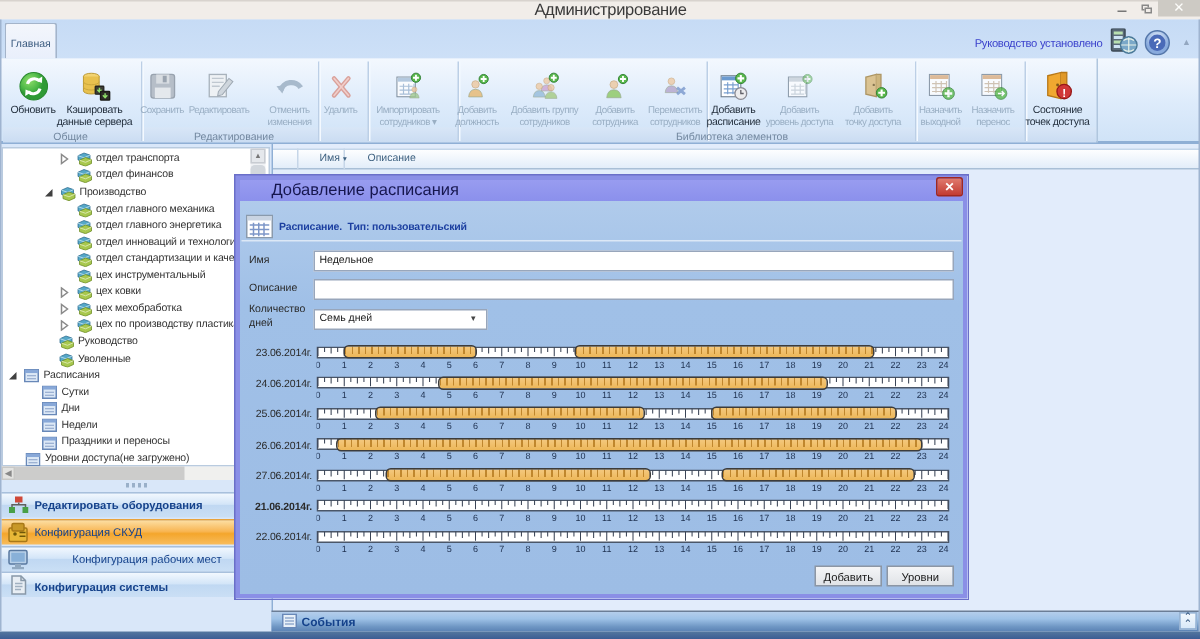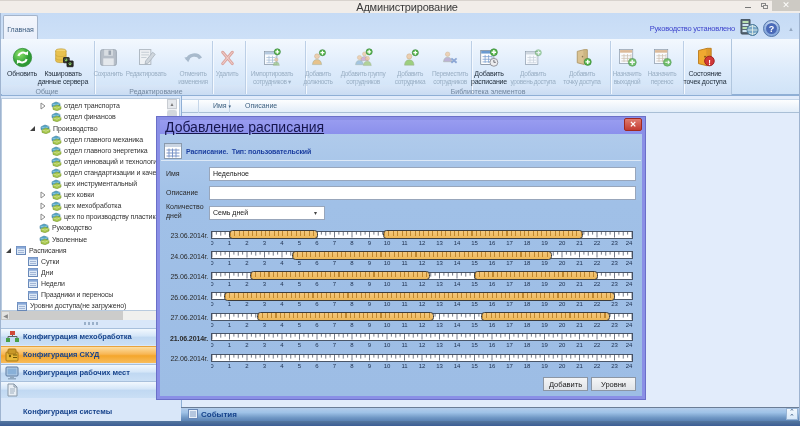--- a/index.html
+++ b/index.html
@@ -402,63 +402,63 @@
 <div class="abs" style="left:10px;top:311px;width:113px;height:9px;background:#cccccb;"></div>
 <div class="abs" style="left:1px;top:320px;width:179px;height:7px;background:#d9e7f9;"></div>
 <div class="abs" style="left:84px;top:322px;width:14px;height:3px;background:repeating-linear-gradient(90deg,#9ab0c9 0,#9ab0c9 2px,transparent 2px,transparent 4px);"></div>
 <div class="abs" style="left:1px;top:328px;width:179px;height:17px;background:linear-gradient(#f2f8fe,#d3e5f8 45%,#c0d8f2 50%,#cadff5);border-top:1px solid #a8c0dc;"></div>
 <svg class="ic" style="left:5px;top:330px" width="14" height="14" viewBox="0 0 14 14">
     <rect x="5" y="1" width="5" height="4" fill="#d04838"></rect>
     <rect x="1" y="8" width="4" height="4" fill="#48a048"></rect>
     <rect x="10" y="8" width="4" height="4" fill="#48a048"></rect>
     <path d="M7.5 5 v2 M3 8 v-1.5 h9 V8" stroke="#606060" fill="none"></path>
   </svg>
-<div class="abs" style="left:23px;top:328px;width:150px;height:17px;font-size:7.5px;font-weight:bold;color:#15428b;line-height:17px;">Конфигурация мехобработка</div>
+<div class="abs" style="left:23px;top:328px;width:150px;height:17px;font-size:7.5px;font-weight:bold;color:#15428b;line-height:17px;">Редактировать оборудования</div>
 <div class="abs" style="left:1px;top:345.8px;width:179px;height:17px;background:linear-gradient(#fcdea2,#f8b654 45%,#f4a62c 55%,#f8bc5c);border-top:1px solid #e8a33c;"></div>
 <svg class="ic" style="left:5px;top:347.8px" width="14" height="14" viewBox="0 0 14 14">
     <rect x="1" y="4" width="12" height="9" rx="1" fill="#e8b838" stroke="#a87818"></rect>
     <rect x="3" y="1" width="8" height="5" rx="1" fill="#c89828" stroke="#a87818"></rect>
     <circle cx="5" cy="8" r="1.2" fill="#705808"></circle>
     <path d="M8 7 h4 M8 9.5 h4" stroke="#705808"></path>
   </svg>
-<div class="abs" style="left:23px;top:345.8px;width:150px;height:25px;font-size:7.5px;font-weight:bold;color:#15428b;line-height:17px;">Конфигурация СКУД</div>
+<div class="abs" style="left:23px;top:345.8px;width:150px;height:25px;font-size:7.5px;font-weight:normal;color:#15428b;line-height:17px;">Конфигурация СКУД</div>
 <div class="abs" style="left:1px;top:363.6px;width:179px;height:17px;background:linear-gradient(#f2f8fe,#d3e5f8 45%,#c0d8f2 50%,#cadff5);border-top:1px solid #a8c0dc;"></div>
 <svg class="ic" style="left:5px;top:365.6px" width="14" height="14" viewBox="0 0 14 14">
     <rect x="1" y="1" width="12" height="9" rx="1" fill="#b8d0e8" stroke="#5878a0"></rect>
     <rect x="2.5" y="2.5" width="9" height="6" fill="#88b0d8"></rect>
     <rect x="5" y="10" width="4" height="2" fill="#90a8c0"></rect>
     <rect x="3" y="12" width="8" height="1.5" fill="#90a8c0"></rect>
   </svg>
-<div class="abs" style="left:23px;top:363.6px;width:150px;height:17px;font-size:7.5px;font-weight:bold;color:#15428b;line-height:17px;">Конфигурация рабочих мест</div>
+<div class="abs" style="left:23px;top:363.6px;width:150px;height:17px;font-size:7.5px;font-weight:normal;color:#15428b;line-height:17px;text-align:center;">Конфигурация рабочих мест</div>
 <div class="abs" style="left:1px;top:381.40000000000003px;width:179px;height:17px;background:linear-gradient(#f2f8fe,#d3e5f8 45%,#c0d8f2 50%,#cadff5);border-top:1px solid #a8c0dc;"></div>
 <svg class="ic" style="left:5px;top:383.40000000000003px" width="14" height="14" viewBox="0 0 14 14">
     <path d="M3 1 h6 l3 3 v9 h-9 z" fill="#e8eef4" stroke="#8898a8"></path>
     <path d="M9 1 v3 h3" fill="none" stroke="#8898a8"></path>
     <path d="M5 6 h5 M5 8 h5 M5 10 h4" stroke="#a0b0c0"></path>
   </svg>
-<div class="abs" style="left:23px;top:403px;width:150px;height:17px;font-size:7.5px;font-weight:bold;color:#15428b;line-height:17px;">Конфигурация системы</div>
+<div class="abs" style="left:23px;top:383px;width:150px;height:17px;font-size:7.5px;font-weight:bold;color:#15428b;line-height:17px;">Конфигурация системы</div>
 <div class="abs" style="left:181px;top:96px;width:619px;height:325px;background:#e2ecfb;border-left:1px solid #8fafd5;"></div>
 <div class="abs" style="left:182px;top:99px;width:618px;height:14px;background:linear-gradient(#fdfeff,#e2edf9);border-bottom:1px solid #a9bfd6;border-top:1px solid #c4d6ea;"></div>
 <div class="abs" style="left:198px;top:99px;width:1px;height:14px;background:#c6d6e8;"></div>
 <div class="abs" style="left:229px;top:99px;width:1px;height:14px;background:#c6d6e8;"></div>
 <div class="abs" style="left:213px;top:100px;width:24px;height:12px;font-size:7px;color:#3e6180;line-height:12px;">Имя <span style="font-size:5px">▾</span></div>
 <div class="abs" style="left:245px;top:100px;width:60px;height:12px;font-size:7px;color:#3e6180;line-height:12px;">Описание</div>
 <div class="abs" style="left:181px;top:407px;width:619px;height:14px;background:linear-gradient(#b4cdeb,#9ec2e7 35%,#6f97c4 75%,#5b82b4);border-top:1px solid #6b7d96;"></div>
 <svg class="ic" style="left:188px;top:409px" width="10" height="10" viewBox="0 0 10 10">
     <rect x="0.5" y="0.5" width="9" height="9" fill="#e8f0f8" stroke="#6888b8"></rect>
     <path d="M2 3 h6 M2 5 h6 M2 7 h6" stroke="#6888b8" stroke-width="0.8"></path>
   </svg>
 <div class="abs" style="left:201px;top:408px;width:80px;height:13px;font-size:8px;font-weight:bold;color:#15428b;line-height:13px;">События</div>
 <div class="abs" style="left:786px;top:408px;width:12px;height:12px;background:linear-gradient(#f4f9fe,#d8e8f8);border:1px solid #98b4d4;font-size:7px;color:#35567e;text-align:center;line-height:5px;">⌃<br>⌃</div>
 <div class="abs" style="left:0;top:421px;width:800px;height:5px;background:linear-gradient(#54779f,#3c5d94);"></div>
 <div class="abs" style="left:0;top:13px;width:1px;height:408px;background:#9fb4d0;"></div>
 <div class="abs" style="left:799px;top:13px;width:1px;height:408px;background:#9fb4d0;"></div>
 <div class="abs" style="left:157px;top:117px;width:488px;height:282px;background:linear-gradient(#b3cdec,#a0c0e7 30%,#9dbde5);border:3px solid #8a8fe6;box-shadow:0 0 0 1px #6a6fc8;"></div>
 <div class="abs" style="left:160px;top:120px;width:482px;height:14px;background:linear-gradient(#989cf0,#8b90ec);"></div>
-<div class="abs" style="left:165px;top:121px;width:200px;height:13px;font-size:14px;color:#16164e;line-height:13px;text-decoration:underline;">Добавление расписания</div>
+<div class="abs" style="left:181px;top:121px;width:200px;height:13px;font-size:11px;color:#16164e;line-height:13px;">Добавление расписания</div>
 <div class="abs" style="left:624px;top:118px;width:18px;height:13px;background:linear-gradient(#e07a6e,#c33b32);border:1px solid #a02820;border-radius:2px;"></div>
 <div class="abs" style="left:624px;top:118px;width:18px;height:13px;font-size:8px;font-weight:bold;color:#fff;text-align:center;line-height:13px;">✕</div>
 <svg class="ic" style="left:164px;top:143px" width="18" height="16" viewBox="0 0 18 16">
 <rect x="0.5" y="0.5" width="17" height="15" fill="#fff" stroke="#8a9aac"></rect>
 <rect x="1" y="1" width="16" height="3" fill="#c9d4e2"></rect>
 <g stroke="#7c96c8" stroke-width="1">
       <path d="M2.5 7 h13 M2.5 10 h13 M2.5 13 h13"></path>
       <path d="M5 5.5 v9 M8.5 5.5 v9 M12 5.5 v9"></path>
     </g>
 </svg>

